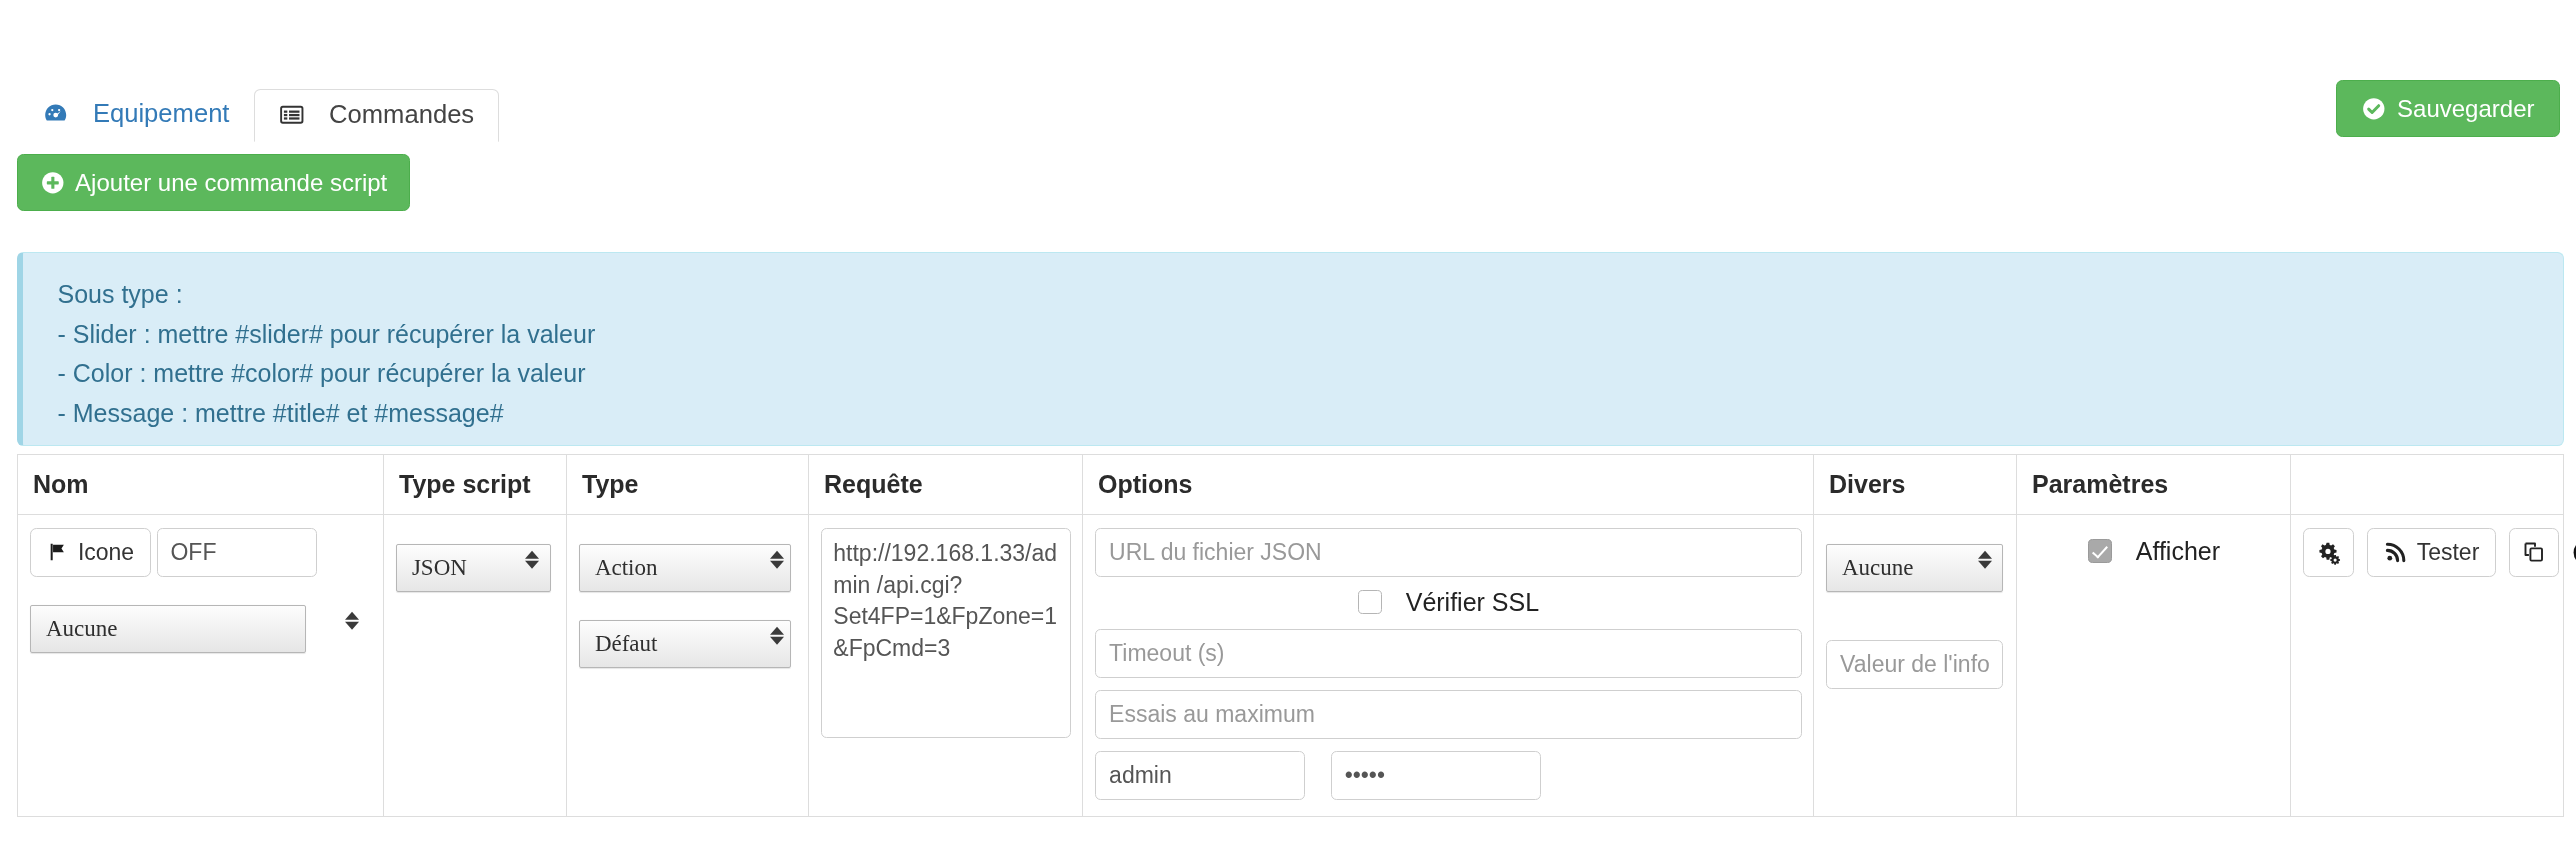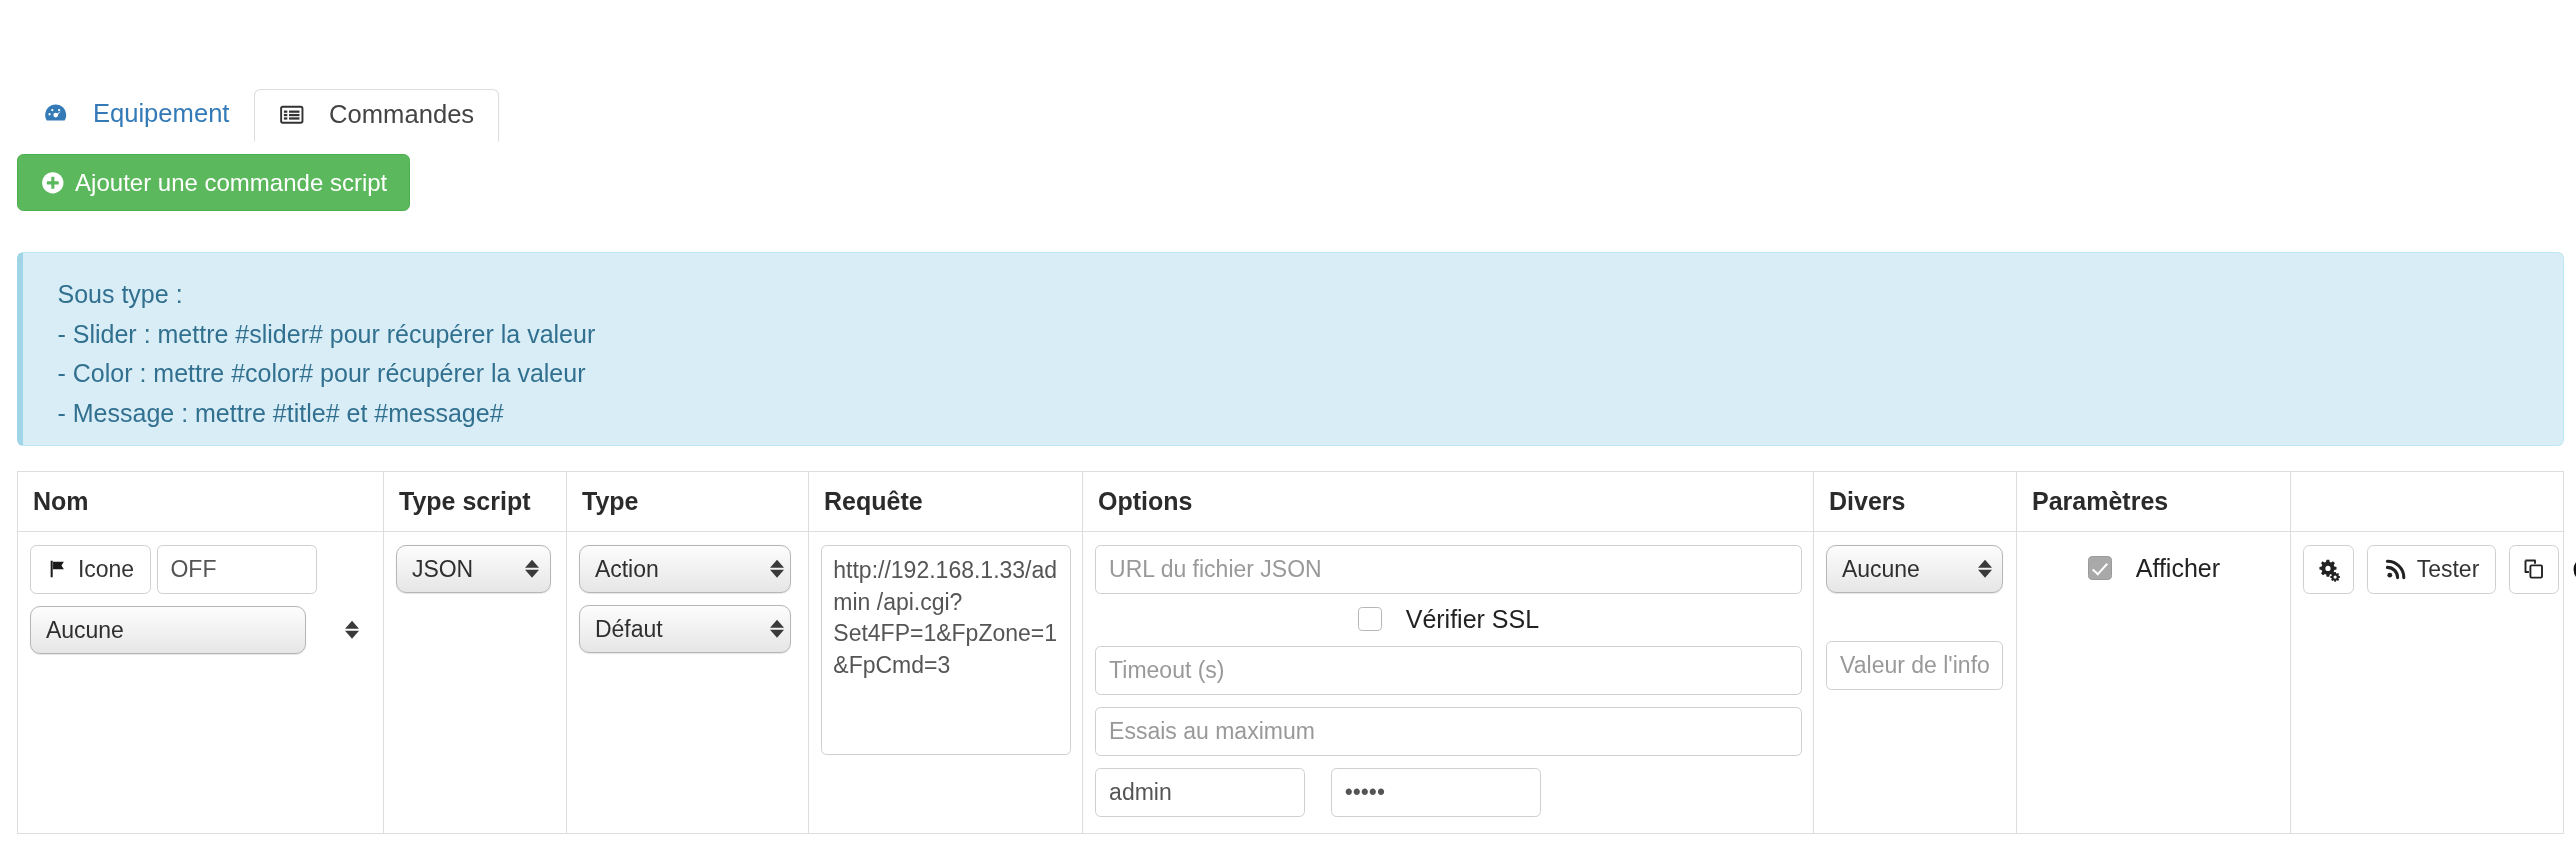--- a/index.html
+++ b/index.html
@@ -64,21 +64,21 @@
   
   .infopanel {
     position: absolute; left: 16.5px; top: 252px; width: 2547px; height: 194px;
     background: #d9edf7; border: 0.9px solid #bce8f1; border-left: 6.4px solid #9fd5e6;
     border-radius: 6.4px; padding: 24px 16px 0 35px;
     color: #31708f; font-size: 25px; line-height: 1.36;
   }
   .infopanel div { margin-bottom: 5.5px; }
 
   
-  .tablewrap { position: absolute; left: 16.5px; top: 471px; width: 2547px; height: 366px; }
+  .tablewrap { position: absolute; left: 16.5px; top: 454px; width: 2547px; height: 366px; }
   table.cmd { width: 100%; border-collapse: collapse; table-layout: fixed; }
   table.cmd th {
     text-align: left; font-size: 25px; font-weight: bold; color: #2b2b2b;
     padding: 14.6px 0 14.6px 15.5px; border: 0.9px solid #ddd;
     border-top: 1.8px solid #ddd; vertical-align: middle; height: 60px;
   }
   table.cmd td {
     border: 0.9px solid #ddd; vertical-align: top; padding: 12.8px 11px 12.8px 12.8px;
     height: 302px;
   }
@@ -98,27 +98,28 @@
     display: block; font-size: 23px; color: #555;
     border: 0.9px solid #cfcfcf; border-radius: 5.5px; background: #fff;
     padding: 8.2px 12.8px; height: 49px; outline: none;
     font-family: "Liberation Sans", sans-serif;
   }
   .txt::placeholder { color: #999; }
 
   .sel {
     -webkit-appearance: none; appearance: none;
     font-size: 23px; color: #2f2f2f;
-    border: 0.9px solid #b6b6b6; border-radius: 10px;
+    border: 0.9px solid #b6b6b6; border-radius: 2px;
     background: linear-gradient(#fdfdfd, #e6e6e6);
     padding: 7.3px 40px 7.3px 14.6px; height: 48px;
-    font-family: Liberation Sans, sans-serif;
+    font-family: Liberation Serif, serif;
     box-shadow: 0 0.9px 0.9px rgba(0,0,0,.10);
     position: relative; outline: none; cursor: pointer;
     background-repeat: no-repeat;
+    margin-top: 16px;
   }
   .selwrap { position: relative; display: inline-block; }
   .selwrap::after {
     content: ""; position: absolute; right: 13.7px; top: 50%;
     transform: translateY(-50%); width: 0; height: 0; pointer-events: none;
   }
   .sel-arrows {
     position: absolute; right: 12.8px; top: 50%; transform: translateY(-50%);
     pointer-events: none; display: flex; flex-direction: column; gap: 2.7px;
   }
@@ -193,20 +194,29 @@
             <rect x="4.6" y="14.4" width="3.2" height="2.1" fill="#333"></rect>
             <rect x="9.4" y="14.4" width="9.8" height="2.1" fill="#333"></rect>
           </svg>
         </span>
         <span>Commandes</span>
       </div>
     </div>
   </div>
 
 
+  <div class="btn btn-success btn-top btn-sauvegarder">
+    <span>
+      <svg width="25.6" height="25.6" viewBox="0 0 24 24">
+        <circle cx="12" cy="12" r="10" fill="#fff"></circle>
+        <path d="M7.2 12.3l3.2 3.2 6.2-6.4" fill="none" stroke="#5cb85c" stroke-width="2.8" stroke-linecap="round" stroke-linejoin="round"></path>
+      </svg>
+    </span>
+    <span>Sauvegarder</span>
+  </div>
 
   <div class="btn btn-success btn-add">
     <span>
       <svg width="25.6" height="25.6" viewBox="0 0 24 24">
         <circle cx="12" cy="12" r="10" fill="#fff"></circle>
         <rect x="10.6" y="6.4" width="2.9" height="11.2" rx="0.6" fill="#5cb85c"></rect>
         <rect x="6.4" y="10.6" width="11.2" height="2.9" rx="0.6" fill="#5cb85c"></rect>
       </svg>
     </span>
     <span>Ajouter une commande script</span>

